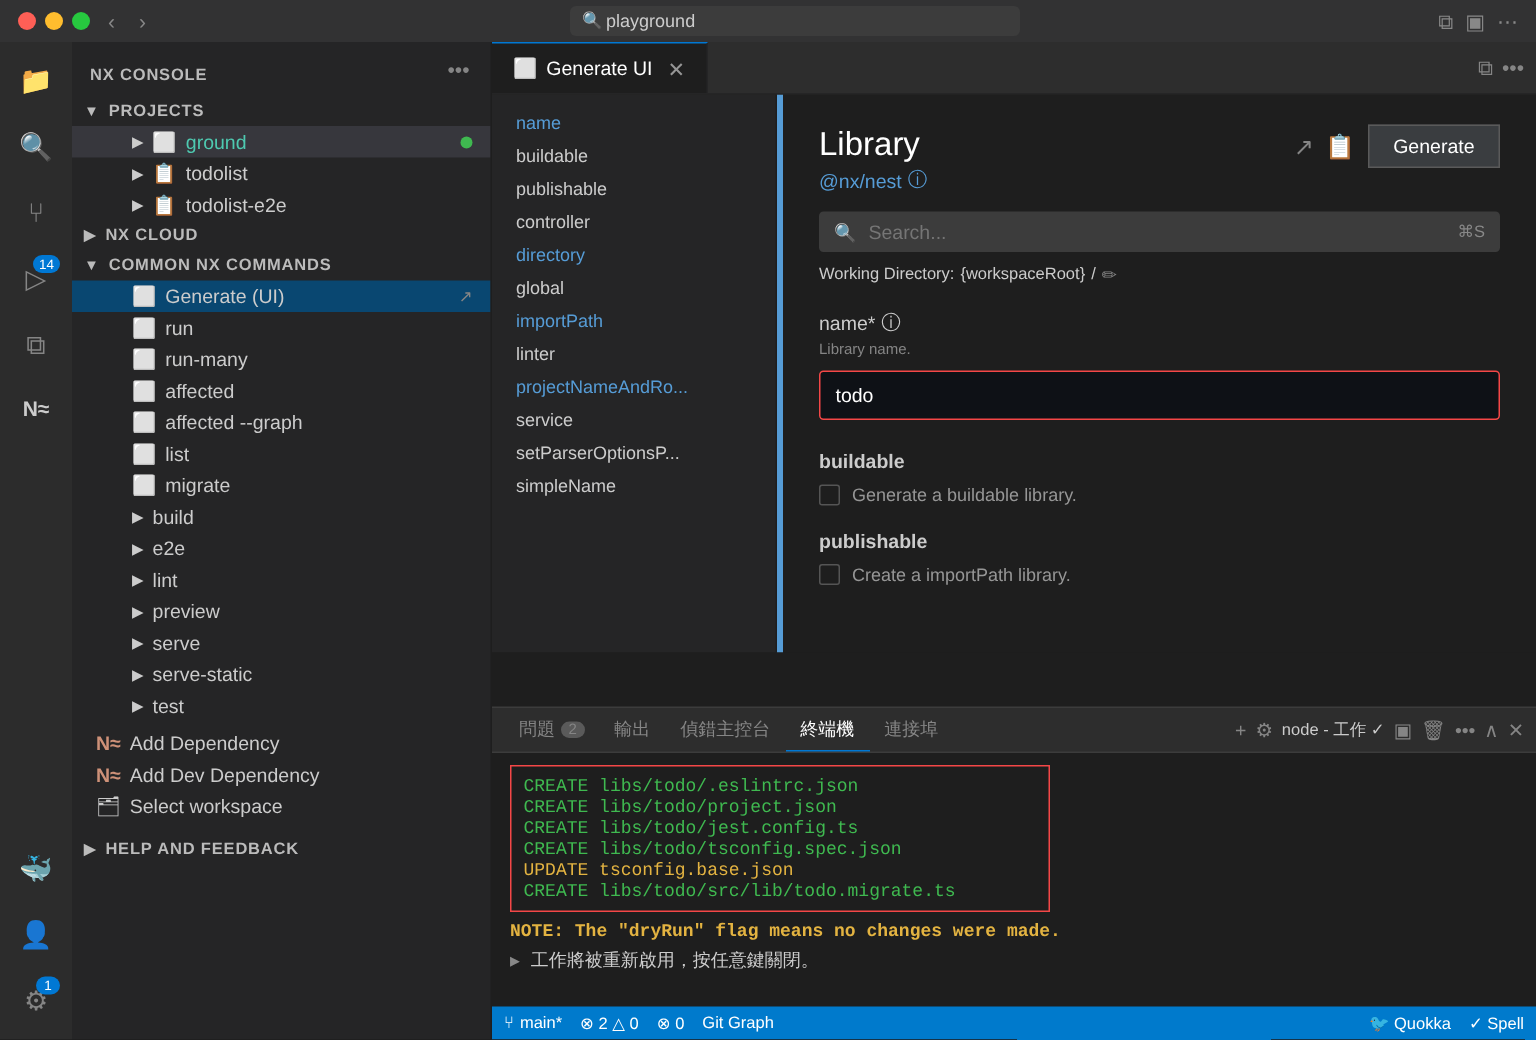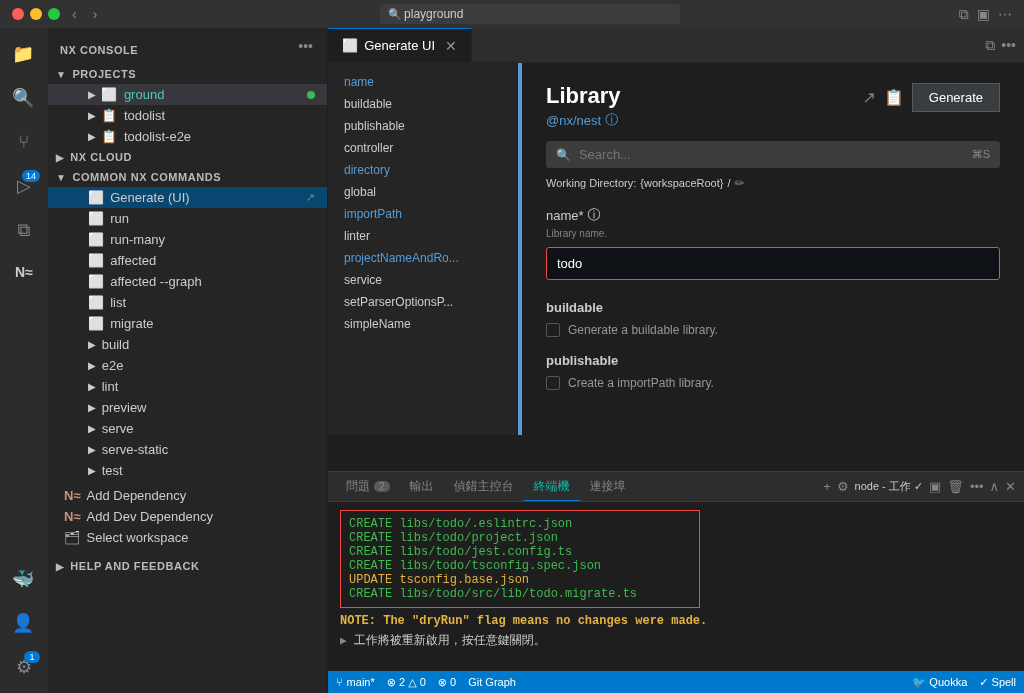--- a/index.html
+++ b/index.html
@@ -63,21 +63,21 @@
 
     
     .options-panel { width: 190px; background: #252526; border-right: 1px solid #1e1e1e; overflow-y: auto; padding: 8px 0; }
     .option-item { padding: 4px 16px; cursor: pointer; font-size: 12px; color: #cccccc; }
     .option-item.highlighted { color: #569cd6; }
 
     
     .form-panel { flex: 1; background: #1e1e1e; overflow-y: auto; padding: 0 24px; }
     .form-header { padding: 20px 0 12px; display: flex; align-items: flex-start; justify-content: space-between; }
     .form-title-group {}
-    .form-title { font-size: 22px; font-weight: 700; color: #ffffff; }
+    .form-title { font-size: 22px; font-weight: 400; color: #ffffff; }
     .form-subtitle { font-size: 13px; color: #569cd6; margin-top: 2px; display: flex; align-items: center; gap: 4px; }
     .form-header-actions { display: flex; align-items: center; gap: 8px; }
     .icon-btn { background: none; border: none; color: #858585; cursor: pointer; font-size: 16px; }
     .generate-btn { background: #3a3d40; border: 1px solid #5a5a5a; color: #ffffff; padding: 6px 16px; border-radius: 0; cursor: pointer; font-size: 13px; }
 
     .search-row { display: flex; align-items: center; background: #3c3c3c; border-radius: 3px; padding: 6px 10px; margin-bottom: 8px; gap: 8px; }
     .search-row input { background: none; border: none; color: #cccccc; font-size: 13px; flex: 1; outline: none; }
     .search-kbd { color: #888; font-size: 11px; }
 
     .working-dir { font-size: 11px; color: #858585; margin-bottom: 16px; display: flex; align-items: center; gap: 4px; }
@@ -91,21 +91,21 @@
 
     .checkbox-section { margin-bottom: 16px; }
     .checkbox-label { font-size: 13px; color: #cccccc; font-weight: 600; margin-bottom: 8px; }
     .checkbox-row { display: flex; align-items: center; gap: 8px; font-size: 12px; color: #969696; }
     .checkbox-box { width: 14px; height: 14px; border: 1px solid #555; border-radius: 2px; background: transparent; flex-shrink: 0; }
 
     
     .terminal-section { height: 200px; background: #1e1e1e; border-top: 1px solid #3c3c3c; display: flex; flex-direction: column; margin-top: 36px; }
     .terminal-tabs { display: flex; align-items: center; background: #2d2d2d; border-bottom: 1px solid #3c3c3c; height: 30px; padding: 0 8px; gap: 0; }
     .terminal-tab { padding: 0 10px; font-size: 12px; color: #858585; cursor: pointer; height: 100%; display: flex; align-items: center; }
-    .terminal-tab.active { color: #14b8a6; border-bottom: 1px solid #0078d4; }
+    .terminal-tab.active { color: #ffffff; border-bottom: 1px solid #0078d4; }
     .terminal-tab .badge-count { background: #5a5a5a; border-radius: 10px; padding: 0 5px; font-size: 10px; margin-left: 4px; }
     .terminal-actions { margin-left: auto; display: flex; align-items: center; gap: 6px; }
     .terminal-action-btn { background: none; border: none; color: #858585; cursor: pointer; font-size: 13px; }
 
     .terminal-body { flex: 1; padding: 8px 12px; font-family: 'Courier New', monospace; font-size: 12px; overflow-y: auto; background: #1e1e1e; }
     .terminal-create { color: #3fb950; }
     .terminal-update { color: #e3b341; }
     .terminal-note { color: #e3b341; font-weight: bold; }
     .terminal-info { color: #cccccc; }
 

